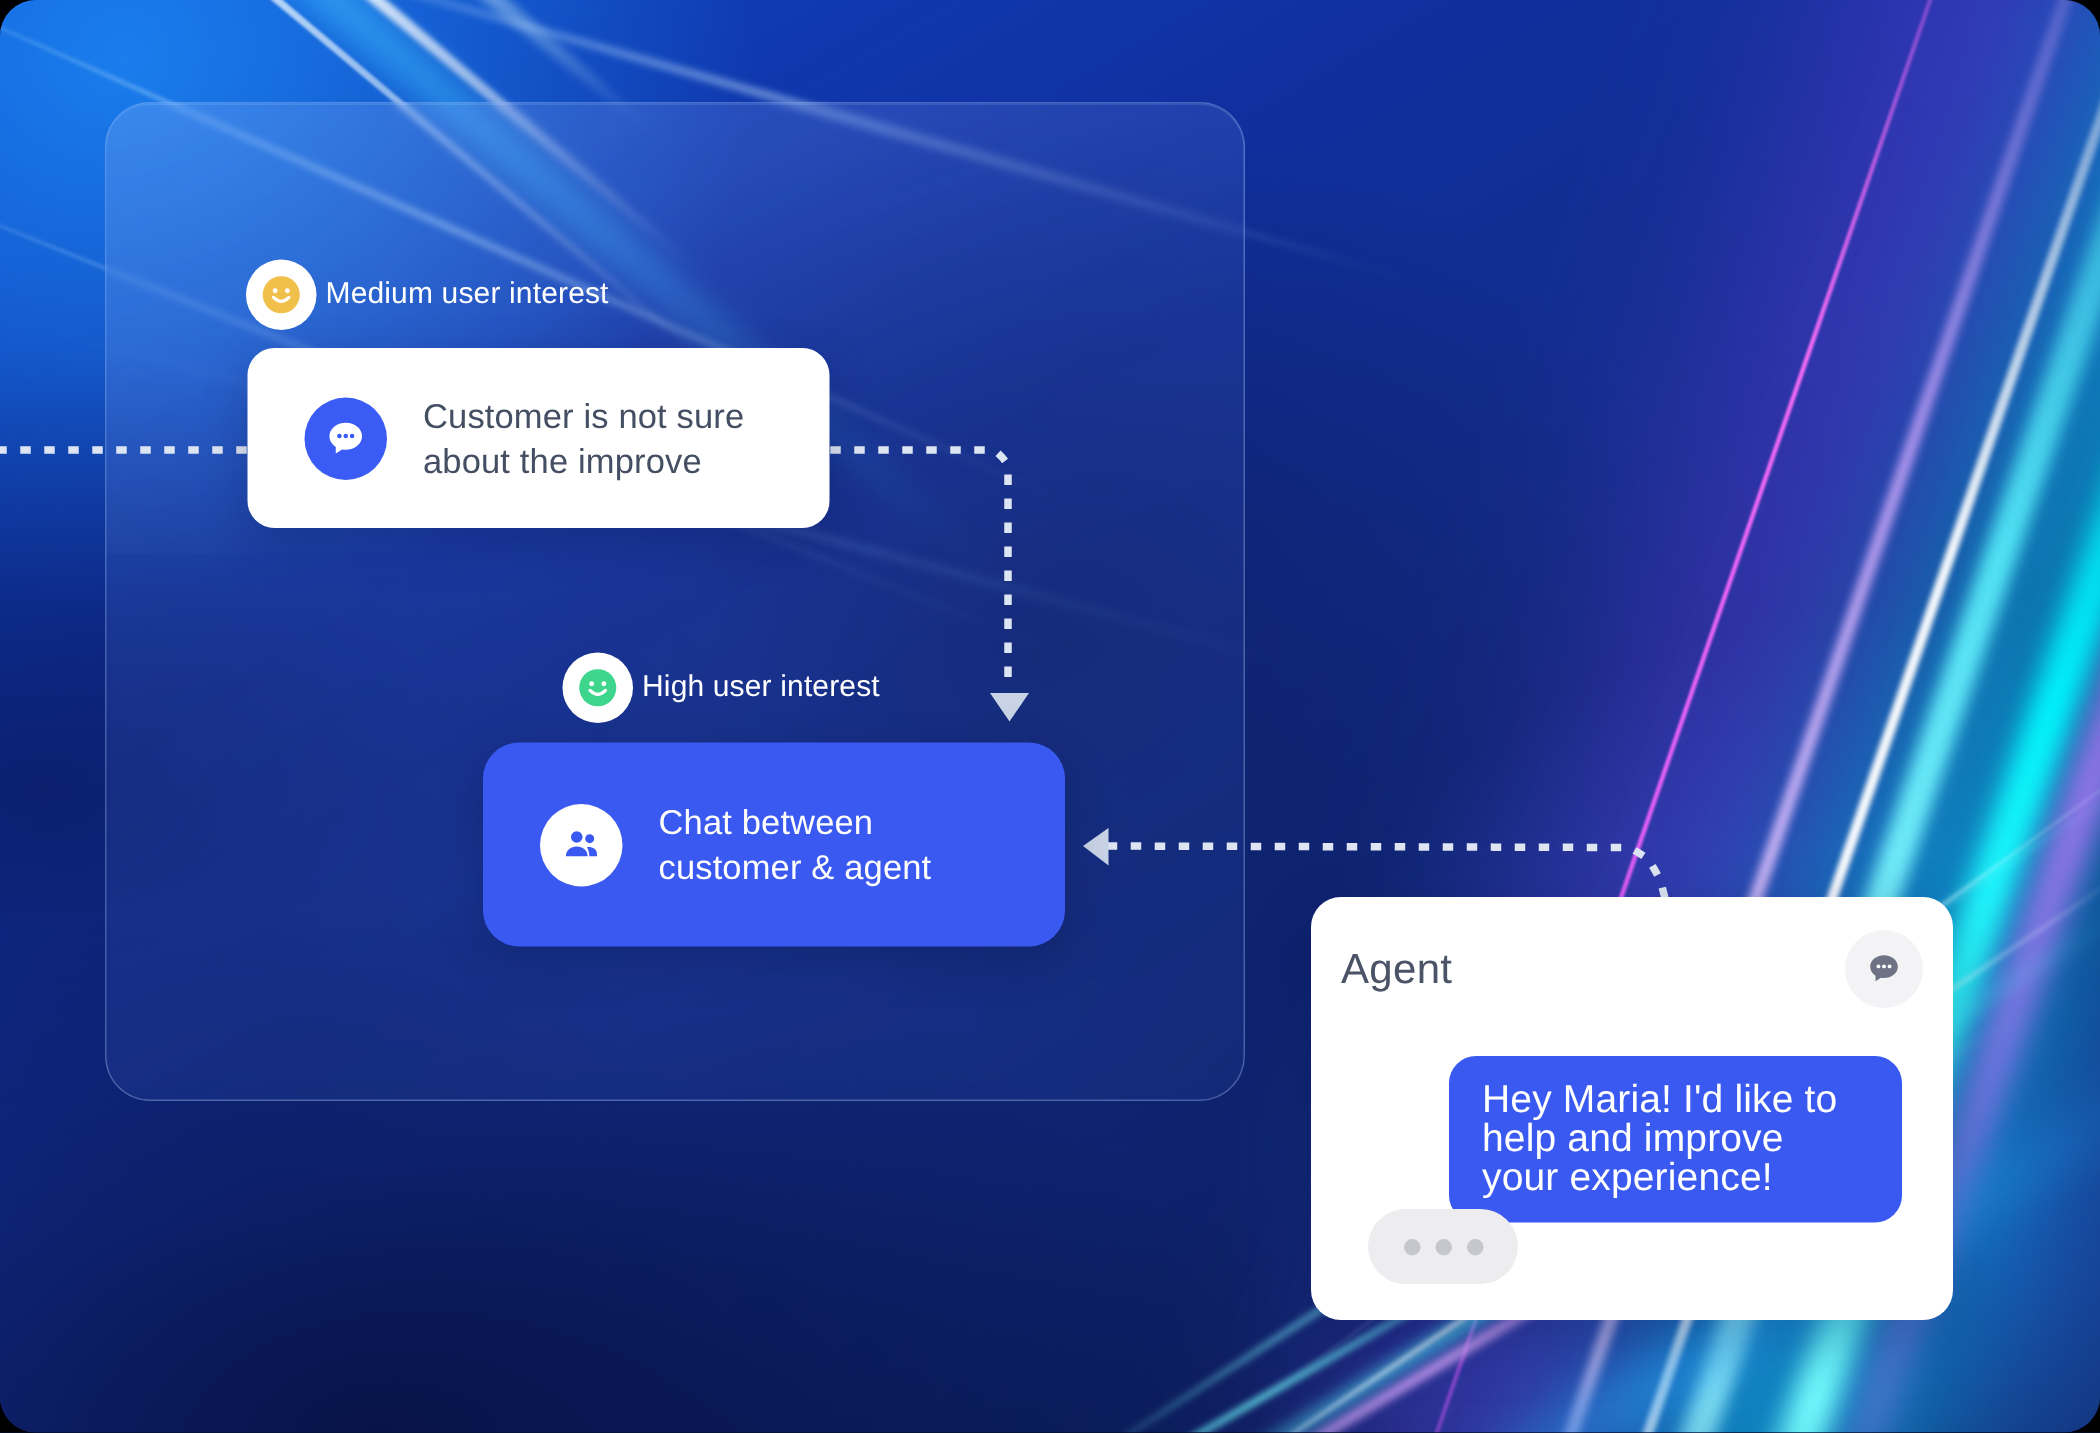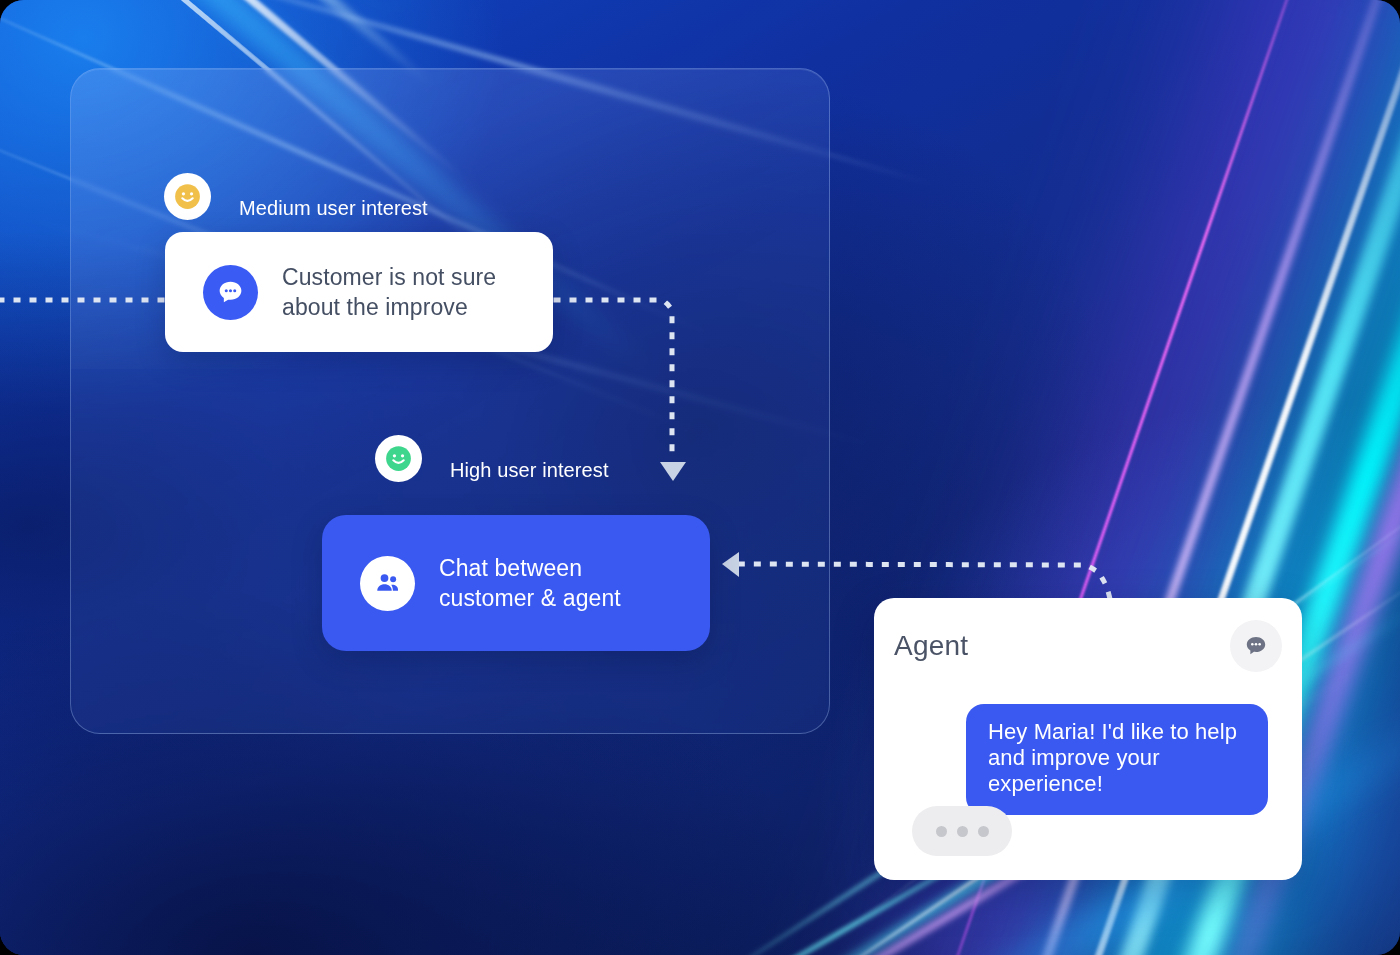--- a/index.html
+++ b/index.html
@@ -153,22 +153,22 @@
     pointer-events:none;
   }
 
   
   .connectors { position:absolute; inset:0; pointer-events:none; }
 
   
   .interest-row {
     position: absolute;
     display: flex;
-    align-items: flex-end;
-    gap: 28px;
+    align-items: center;
+    gap: 6px;
   }
   .interest-row .dot-circle {
     width: 47px; height: 47px;
     border-radius: 50%;
     background: #FFFFFF;
     display: flex; align-items: center; justify-content: center;
     flex: none;
   }
   .interest-row .label {
     color: #FFFFFF;
@@ -210,21 +210,20 @@
     left: 322px; top: 495px;
     width: 388px; height: 136px;
     background: #3A59F0;
     border-radius: 24px;
     display: flex;
     align-items: center;
     gap: 24px;
     padding-left: 38px;
     box-sizing: border-box;
     box-shadow: 0 10px 30px rgba(5,15,60,0.25);
-    margin-top: 20px;
   }
   .blue-card .icon-circle {
     width: 55px; height: 55px; border-radius: 50%;
     background: #FFFFFF;
     display:flex; align-items:center; justify-content:center;
     flex:none;
   }
   .blue-card .card-text {
     color: #FFFFFF;
     font-size: 23px;
@@ -256,21 +255,21 @@
     display:flex; align-items:center; justify-content:center;
   }
   .msg-out {
     position:absolute;
     right: 34px; top: 106px;
     max-width: 302px;
     background: #3A59F0;
     color: #FFFFFF;
     border-radius: 18px;
     padding: 15px 22px 18px 22px;
-    font-size: 22px;
+    font-size: 26px;
     line-height: 26px;
     letter-spacing: 0.1px;
     box-sizing: border-box;
   }
   .typing {
     position:absolute;
     left: 38px; top: 208px;
     width: 100px; height: 50px;
     background: #EDEDEF;
     border-radius: 25px;

